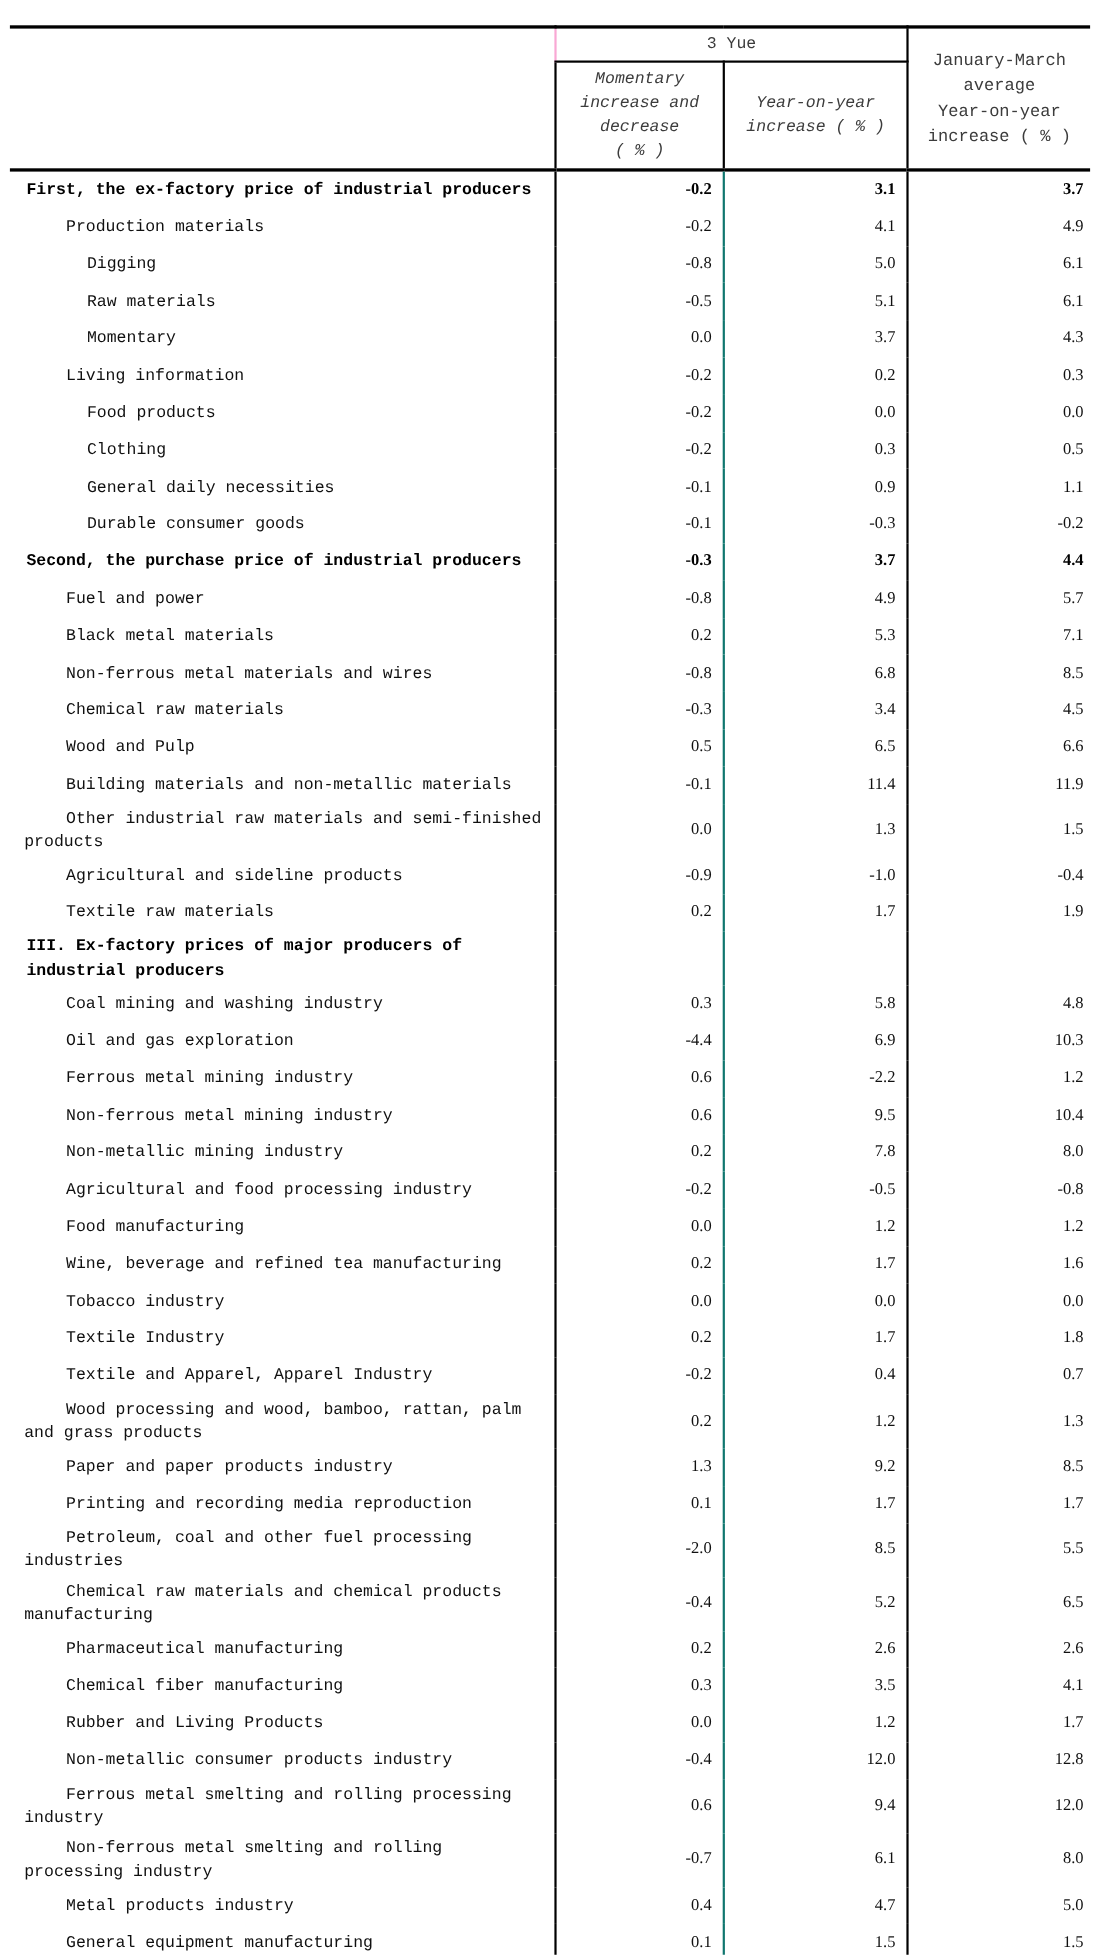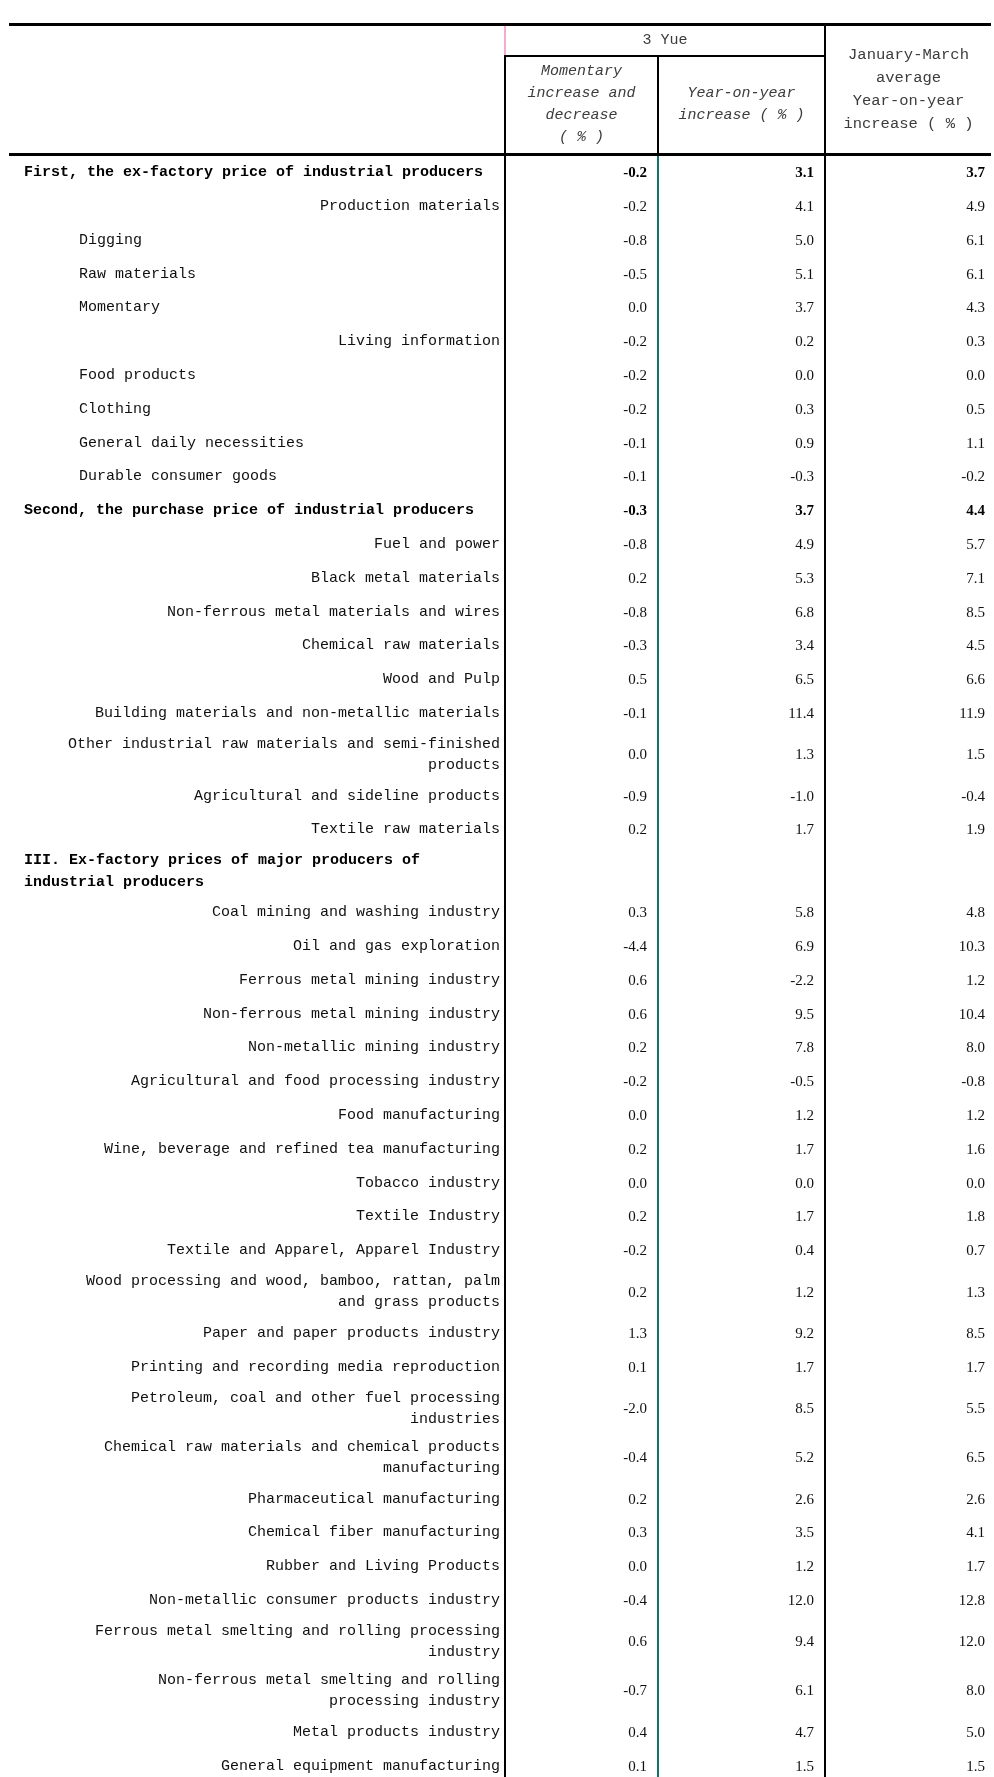--- a/index.html
+++ b/index.html
@@ -65,21 +65,21 @@
     color: #101010;
   }
   tbody td.label {
     font-family: "Liberation Mono", "DejaVu Sans Mono", monospace;
     font-size: 15px;
     line-height: 21.5px;
     white-space: pre-line;
     padding: 3px 4px 3px 13px;
   }
   tbody td.label.h   { padding-left: 15px; text-indent: 0; }
-  tbody td.label.l1  { text-indent: 38px; text-align: right; }
+  tbody td.label.l1  { text-indent: 38px; }
   tbody td.label.l2  { text-indent: 57px; }
 
   tbody td.num {
     font-family: "Liberation Serif", "DejaVu Serif", serif;
     font-size: 15px;
     line-height: 21.5px;
     text-align: right;
     padding: 0 10px 0 0;
   }
   tbody td.num.v1 { border-left: 2px solid #000; }

